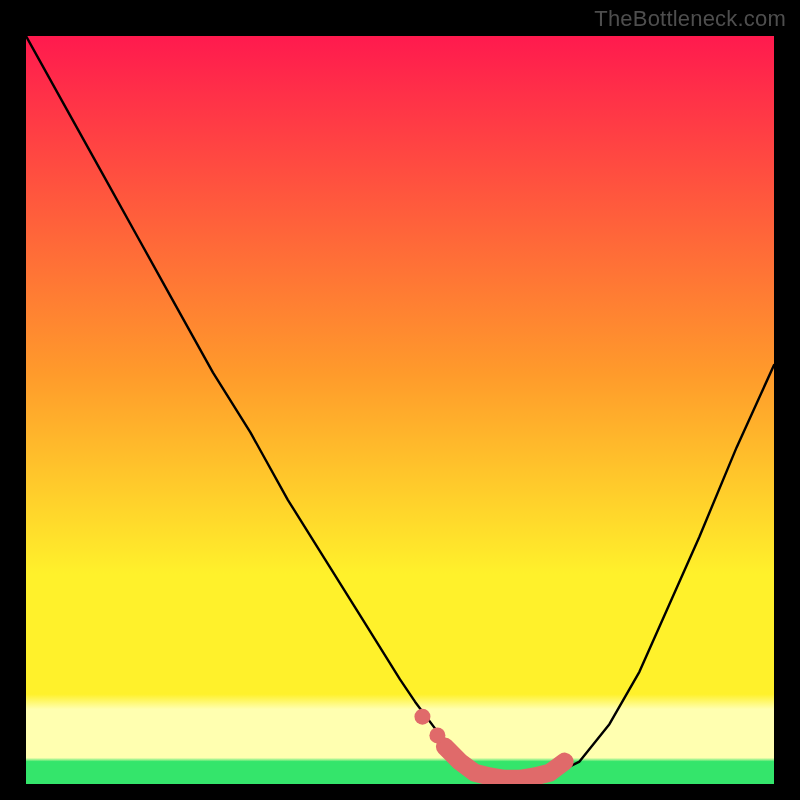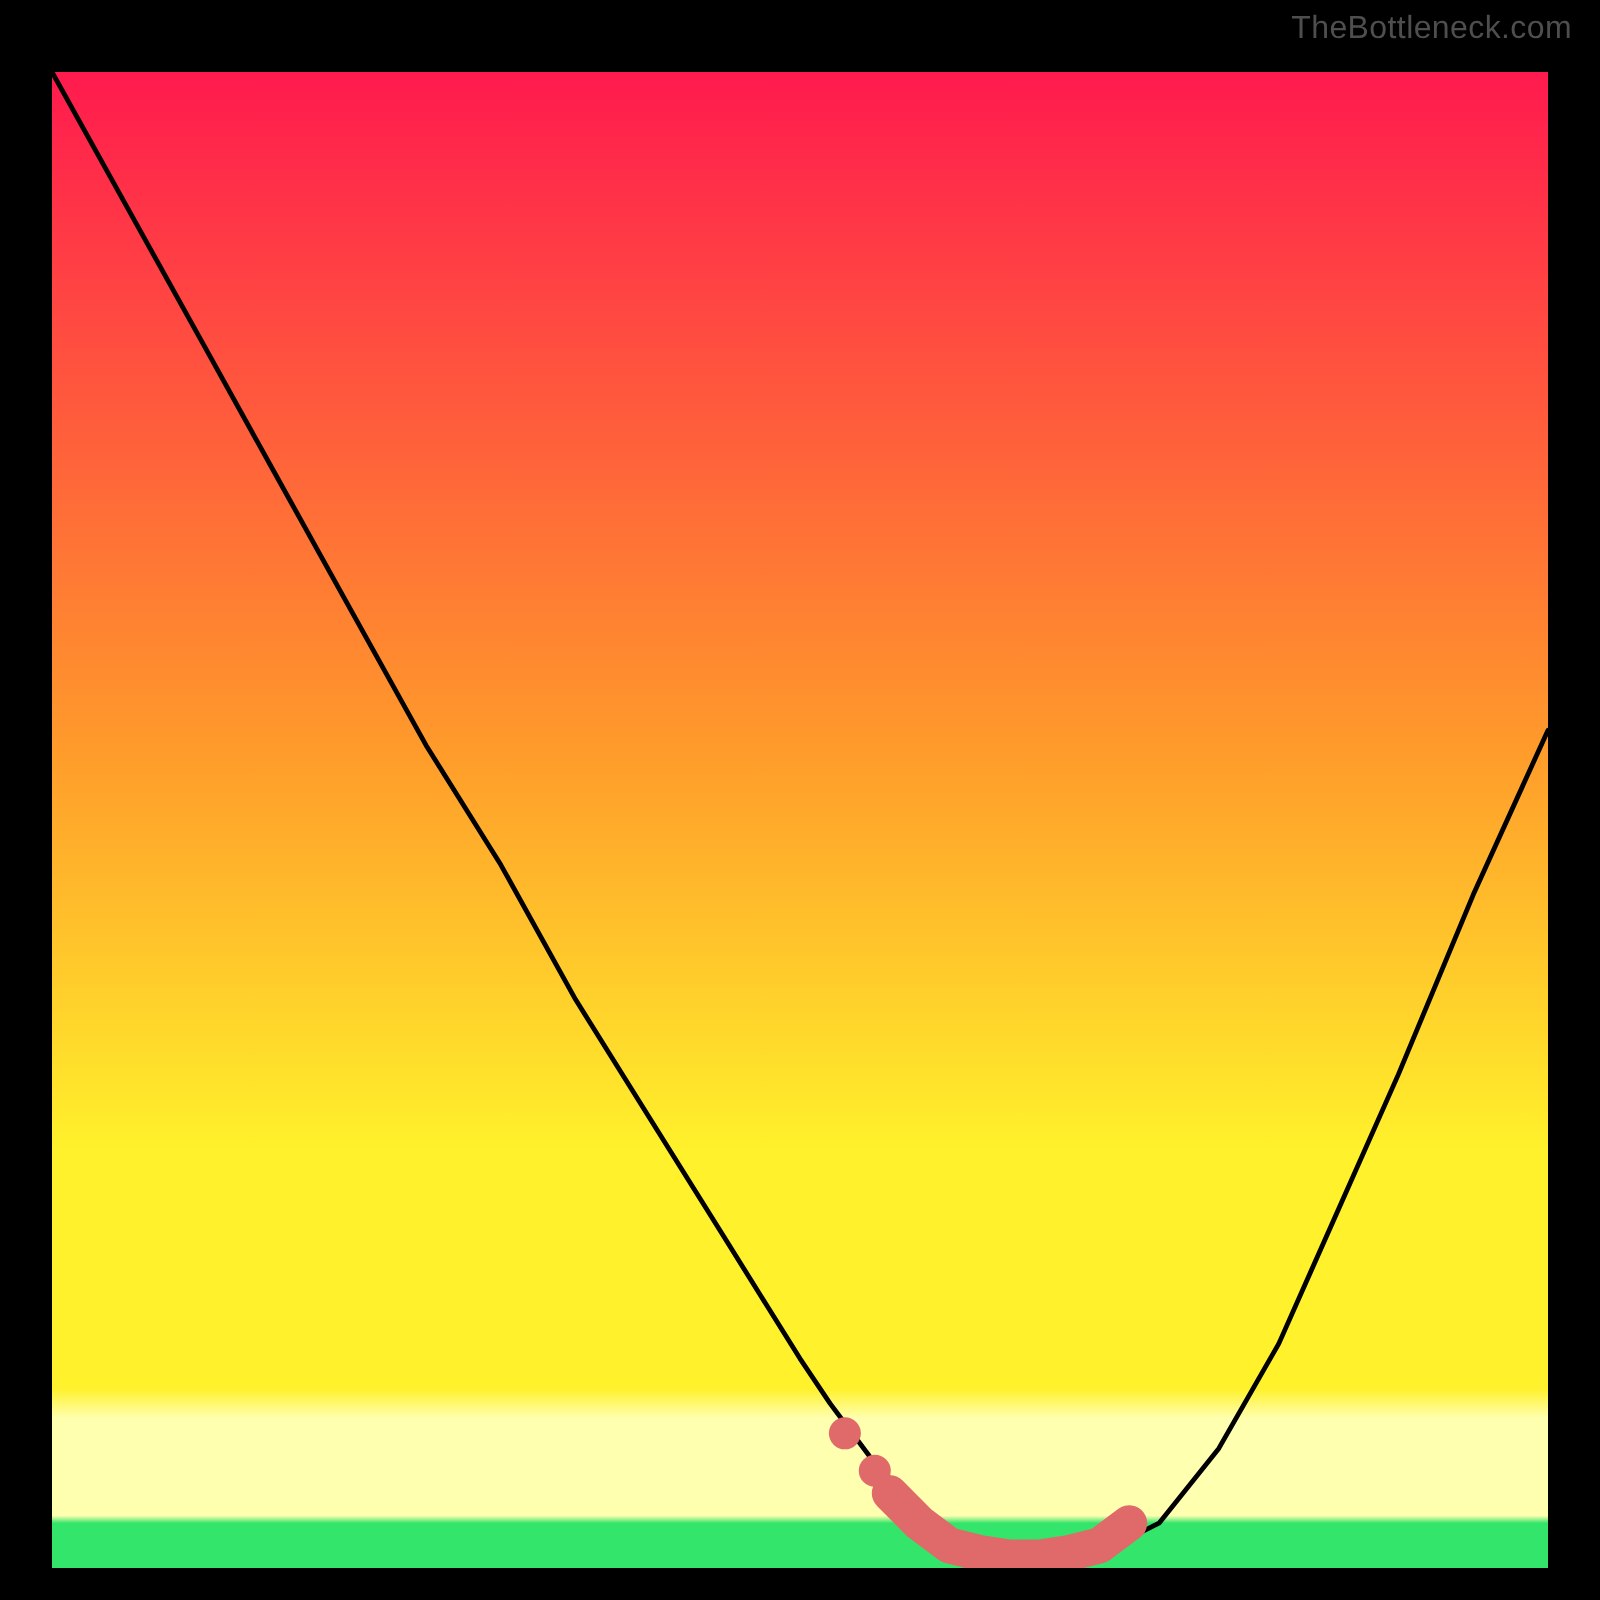--- a/index.html
+++ b/index.html
@@ -17,21 +17,21 @@
     top: 0;
     width: 800px;
     height: 800px;
     background: #000;
   }
   .watermark {
     position: absolute;
     top: 6px;
     right: 14px;
     color: #4e4e4e;
-    font-size: 16px;
+    font-size: 22px;
     font-weight: 500;
     font-family: Arial, Helvetica, sans-serif;
     letter-spacing: 0.2px;
     user-select: none;
   }
   .plot {
     position: absolute;
     left: 26px;
     top: 36px;
     width: 748px;

